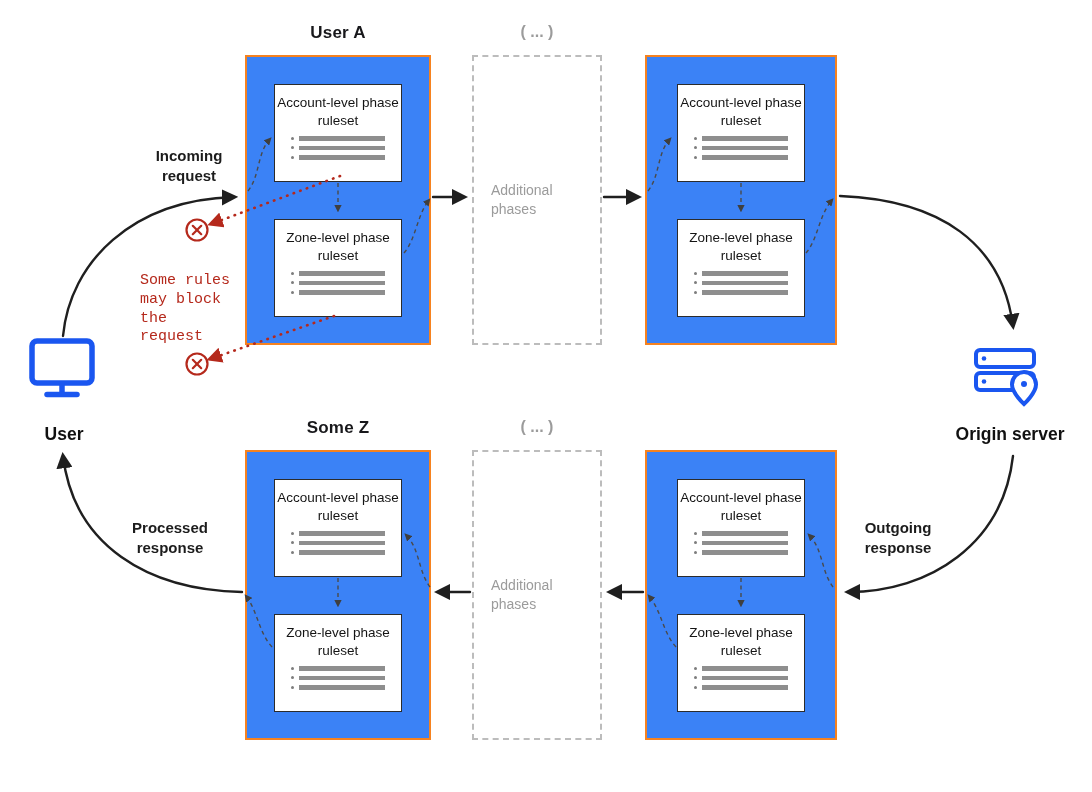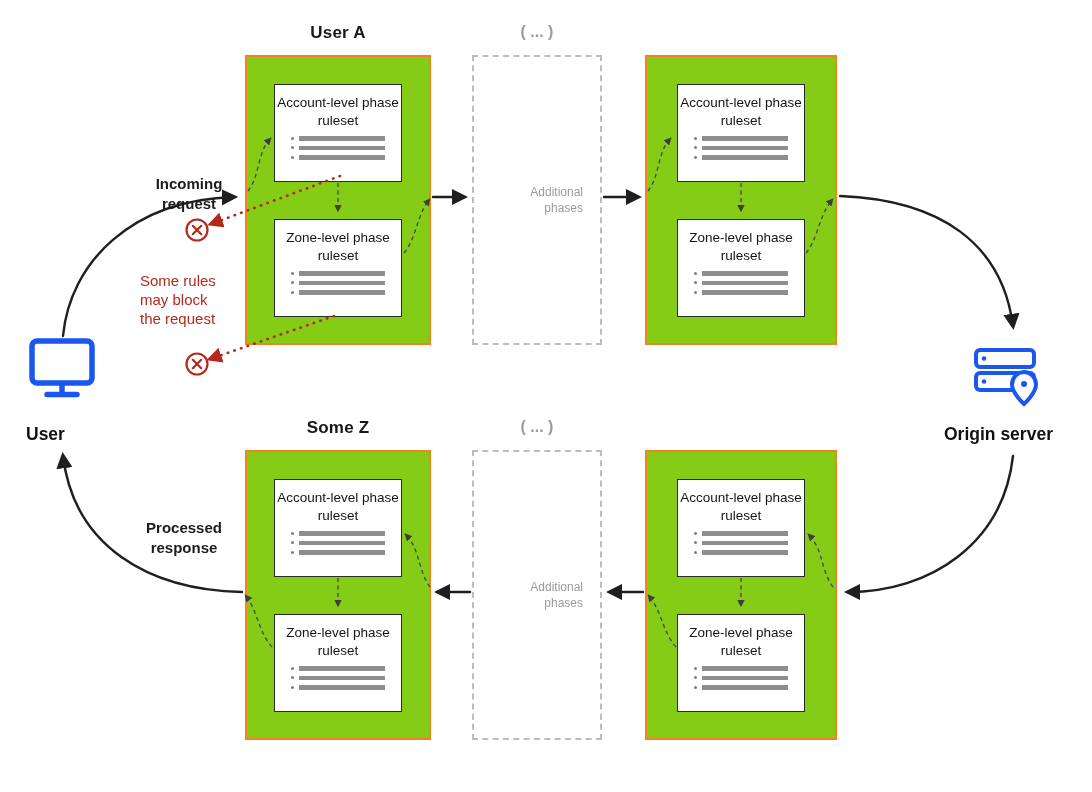--- a/index.html
+++ b/index.html
@@ -4,66 +4,66 @@
 <style>
   * { margin:0; padding:0; box-sizing:border-box; }
   html,body { background:#ffffff; }
   body { font-family:"Liberation Sans","DejaVu Sans",sans-serif; }
 
   .canvas { position:relative; width:1092px; height:792px; background:#fff; overflow:hidden; }
 
   .overlay { position:absolute; left:0; top:0; width:1092px; height:792px; z-index:5; pointer-events:none; }
 
   .phase-box {
-    position:absolute; width:186px; height:290px; background:#84cc16;
+    position:absolute; width:186px; height:290px; background:#3b82f6;
     border:2.5px solid var(--phase-border,#f6821f); z-index:2;
   }
   .phase-box.wide { width:192px; }
 
   .phase-title {
     position:absolute; z-index:3; font-weight:700; font-size:17px; color:#18181b;
     text-align:center; letter-spacing:.2px;
   }
   .ellipsis-label {
     position:absolute; z-index:3; font-weight:700; font-size:16px;
     color:var(--muted-gray,#9b9b9b); text-align:center;
   }
 
   .dashed-box {
     position:absolute; width:130px; height:290px; z-index:2;
     border:2px dashed var(--dashed-border,#bcbcbc); background:#fff;
     display:flex; align-items:center; justify-content:center;
   }
   .dashed-box .inner {
-    width:92px; text-align:right; color:var(--muted-gray,#9b9b9b);
-    font-size:12px; line-height:1.35;
+    width:92px; text-align:left; color:var(--muted-gray,#9b9b9b);
+    font-size:14px; line-height:1.35;
   }
 
   .card {
     position:absolute; left:50%; transform:translateX(-50%);
     width:128px; height:98px; background:#fff; border:1.4px solid #2b2b2b;
     padding-top:9px; text-align:center; z-index:3;
   }
   .card-title { font-size:13.5px; color:#141414; line-height:1.3; }
   .rule-lines { margin-top:7px; display:flex; flex-direction:column; gap:5px; align-items:center; }
   .rule-line { display:flex; align-items:center; gap:5px; }
   .rule-dot { width:3px; height:3px; border-radius:50%; background:#7d7d7d; }
   .rule-bar { width:86px; height:4.5px; background:var(--rule-bar,#8e8e8e); }
 
   .flow-label {
     position:absolute; z-index:6; font-weight:700; font-size:15px; color:#1c1c1c;
     text-align:center; line-height:1.3;
   }
   .warn-text {
     position:absolute; z-index:6; color:var(--blocked-red,#b5291c);
-    font-size:15px; line-height:1.25; font-weight:500; text-align:left;
+    font-size:15px; line-height:1.25; font-weight:500; text-align:left;font-family:Liberation Mono, monospace;
   }
   .endpoint-label {
     position:absolute; z-index:6; font-weight:700; font-size:17.5px; color:#111;
-    text-align:left;
+    text-align:center;
   }
   .endpoint-icon { position:absolute; z-index:4; }
 
   
   .arrow { fill:none; stroke:var(--arrow-black,#1f1f1f); stroke-width:2.4; stroke-linecap:round; }
   .blocked { fill:none; stroke:var(--blocked-red,#b5291c); stroke-width:2.6; stroke-linecap:round; stroke-dasharray:0.5 6.5; }
   .xcirc { fill:#fff; stroke:var(--blocked-red,#b5291c); stroke-width:2.2; }
   .xline { stroke:var(--blocked-red,#b5291c); stroke-width:2.2; stroke-linecap:round; }
   .dashcurve { fill:none; stroke:#4a4a4a; stroke-width:1.4; stroke-dasharray:4 3.5; }
   .icon-stroke { fill:#fff; stroke:var(--device-blue,#1a56f0); }
@@ -300,18 +300,19 @@
     <circle class="icon-fill" cx="12" cy="12.5" r="2.3"></circle>
     <rect class="icon-stroke" x="4" y="27" width="58" height="17" rx="4" stroke-width="4"></rect>
     <circle class="icon-fill" cx="12" cy="35.5" r="2.3"></circle>
     <path class="icon-stroke" stroke-width="4" d="M 52 26 C 45.5 26 40 31.5 40 38.5 C 40 47 52 58 52 58 C 52 58 64 47 64 38.5 C 64 31.5 58.5 26 52 26 Z"></path>
     <circle class="icon-fill" cx="52" cy="38" r="3"></circle>
   </svg>
 
   <div class="endpoint-label" style="left:26px; top:424px; width:76px;">User</div>
   <div class="endpoint-label" style="left:944px; top:424px; width:132px;">Origin server</div>
 
-  <div class="flow-label" style="left:142px; top:146px; width:94px;margin-top:28px;">Incoming request</div>
-  <div class="flow-label" style="left:131px; top:518px; width:106px;">Processed response</div>
+  <div class="flow-label" style="left:142px; top:146px; width:94px;">Incoming request</div>
+  <div class="flow-label" style="left:845px; top:518px; width:106px;">Outgoing response</div>
+  <div class="flow-label" style="left:117px; top:518px; width:106px;">Processed response</div>
 
   <div class="warn-text" style="left:140px; top:272px; width:92px;">Some rules may block the request</div>
 
 </div>
 
 </body></html>

